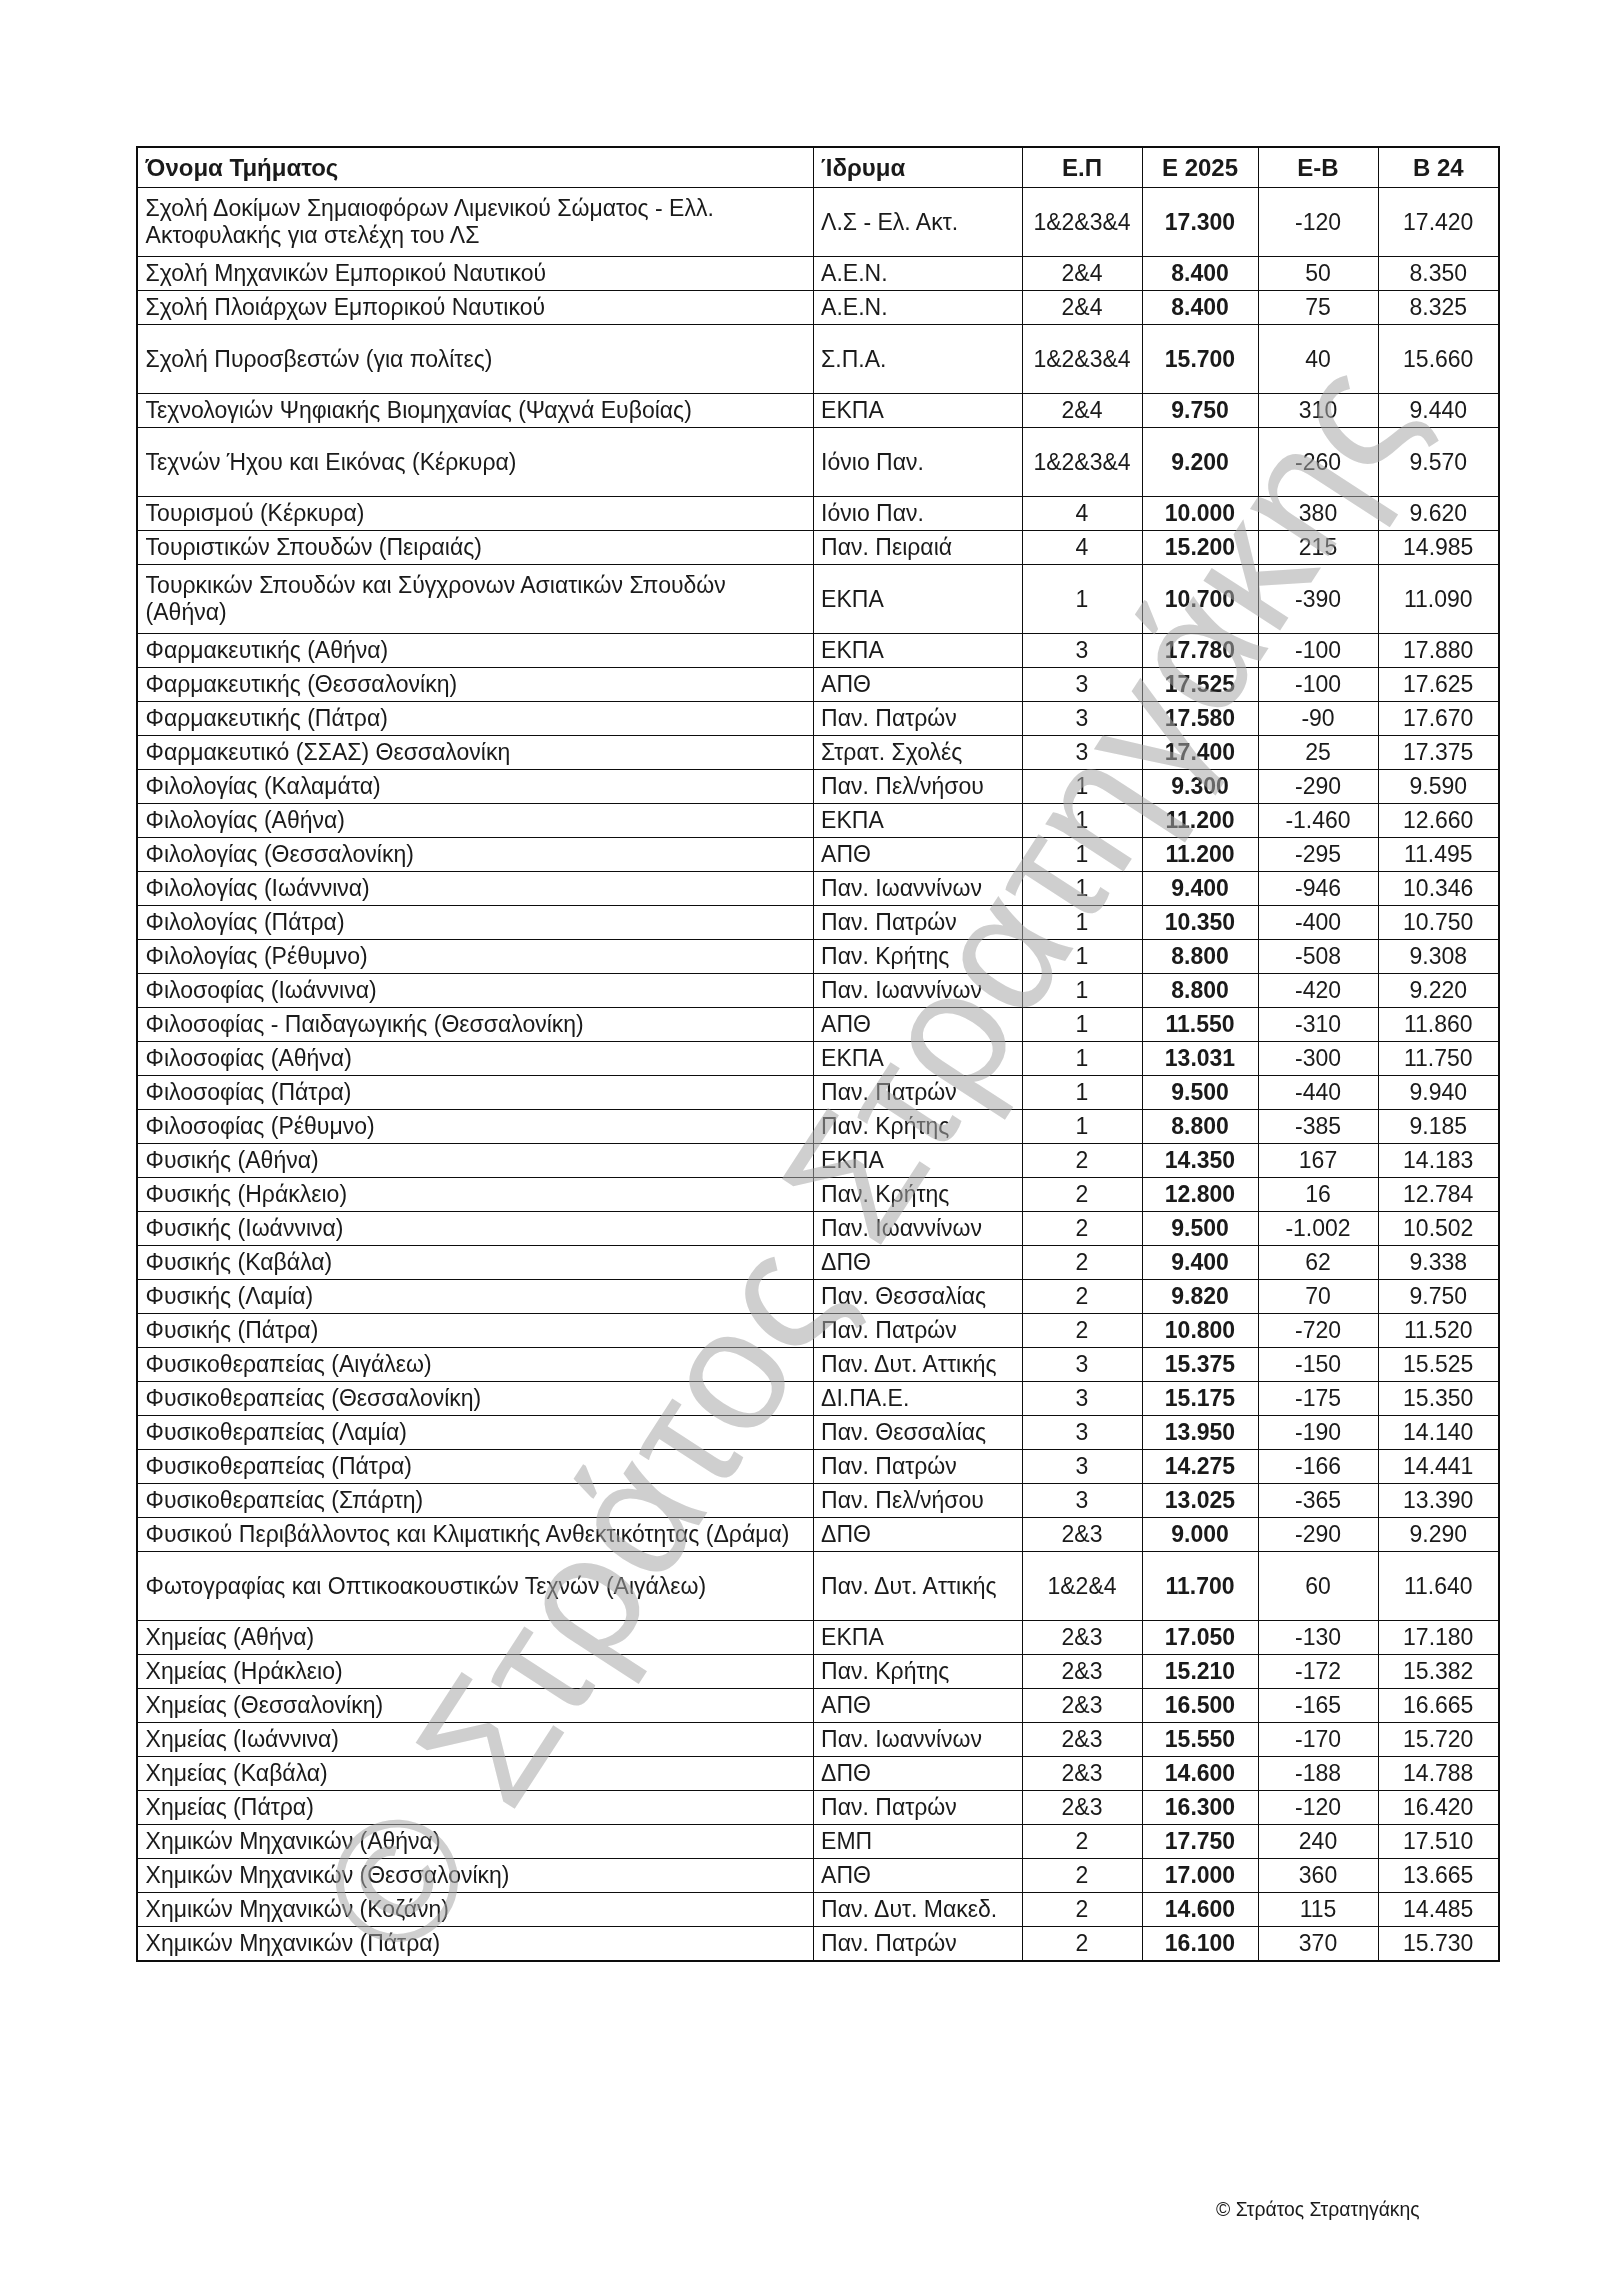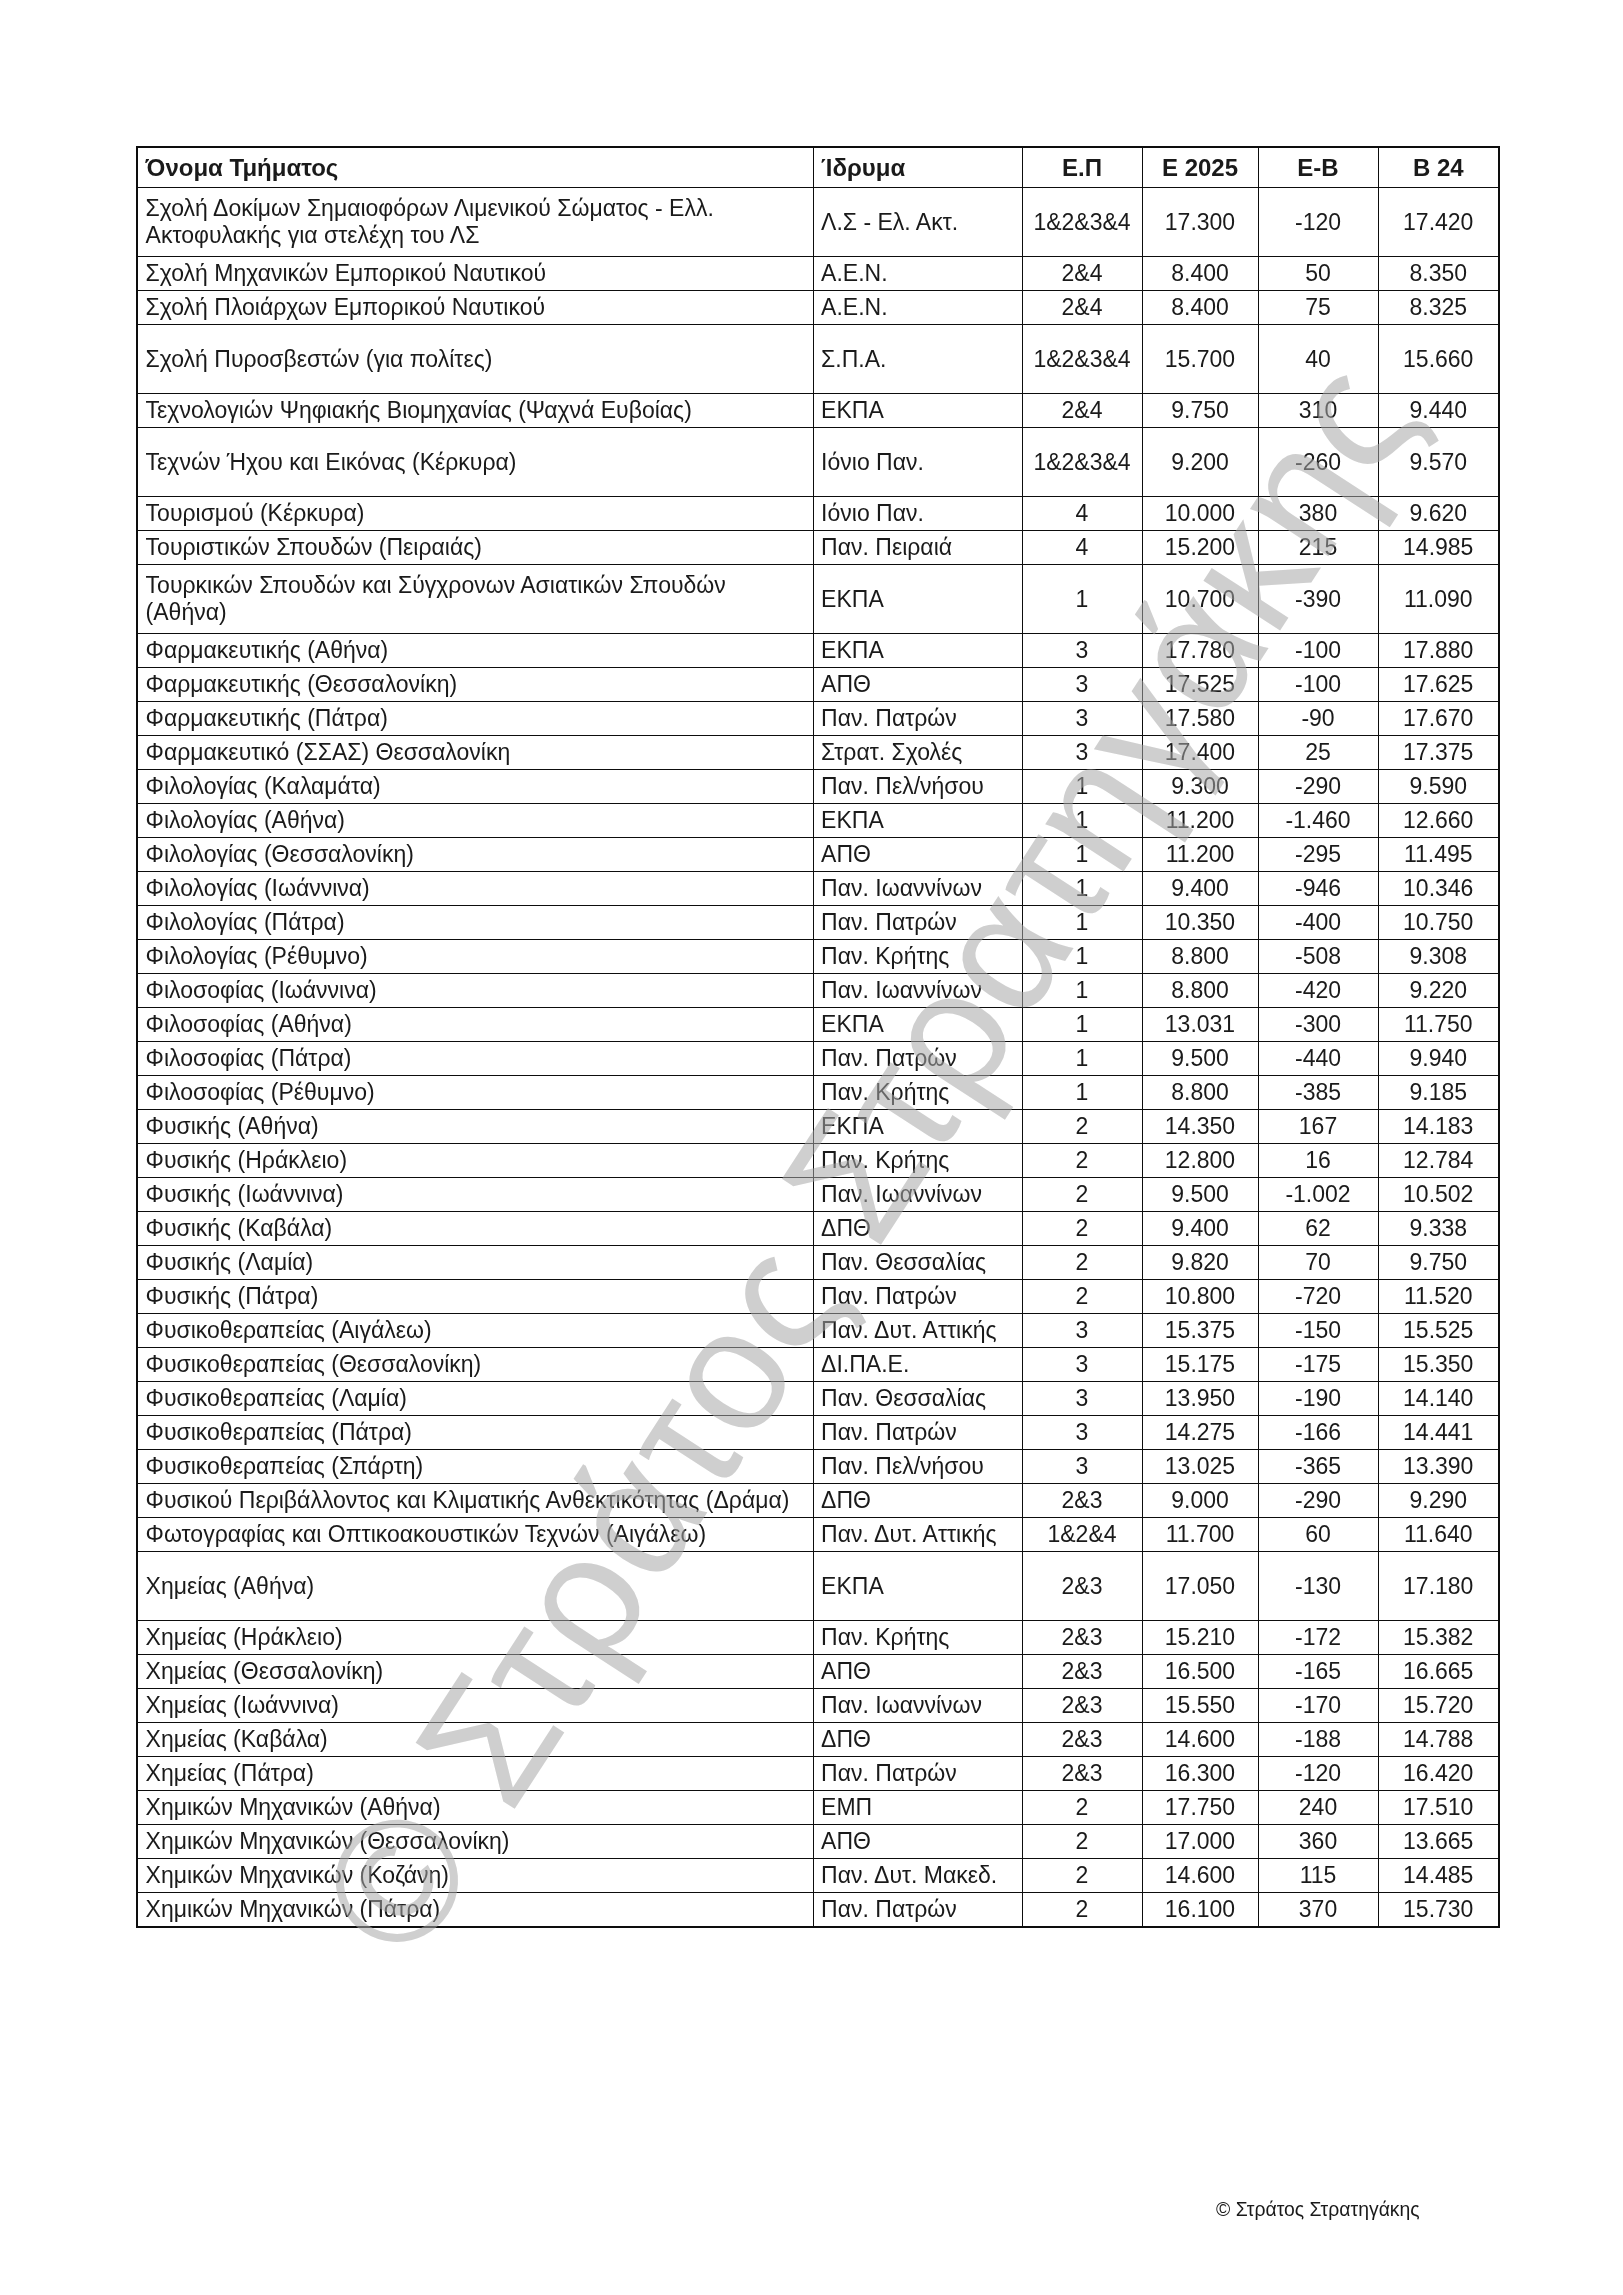--- a/index.html
+++ b/index.html
@@ -45,21 +45,21 @@
   }
   .grid thead th{
     font-weight:bold;
     height:36px;
     font-size:24px;
     text-align:center;
   }
   .grid thead th.c0,.grid thead th.c1{text-align:left;}
   .grid td.c0,.grid td.c1{text-align:left;}
   .grid td.c2,.grid td.c3,.grid td.c4,.grid td.c5{text-align:center;padding:1.7px 3.4px;}
-  .grid td.c3{font-weight:normal;margin-left:24px;}
+  .grid td.c3{font-weight:bold;margin-left:24px;}
   .grid tbody tr{height:34px;}
   
   .grid tbody tr:nth-child(1),
   .grid tbody tr:nth-child(4),
   .grid tbody tr:nth-child(6),
   .grid tbody tr:nth-child(9),
   .grid tbody tr:nth-child(37){height:69px;}
 
   .footer{
     position:absolute;
@@ -250,20 +250,28 @@
         </tr>
         <tr>
           <td class="c0">Φιλοσοφίας  (Ιωάννινα)</td>
           <td class="c1">Παν. Ιωαννίνων</td>
           <td class="c2">1</td>
           <td class="c3">8.800</td>
           <td class="c4">-420</td>
           <td class="c5">9.220</td>
         </tr>
         <tr>
+          <td class="c0">Φιλοσοφίας - Παιδαγωγικής (Θεσσαλονίκη)</td>
+          <td class="c1">ΑΠΘ</td>
+          <td class="c2">1</td>
+          <td class="c3">11.550</td>
+          <td class="c4">-310</td>
+          <td class="c5">11.860</td>
+        </tr>
+        <tr>
           <td class="c0">Φιλοσοφίας (Αθήνα)</td>
           <td class="c1">ΕΚΠΑ</td>
           <td class="c2">1</td>
           <td class="c3">13.031</td>
           <td class="c4">-300</td>
           <td class="c5">11.750</td>
         </tr>
         <tr>
           <td class="c0">Φιλοσοφίας (Πάτρα)</td>
           <td class="c1">Παν. Πατρών</td>

